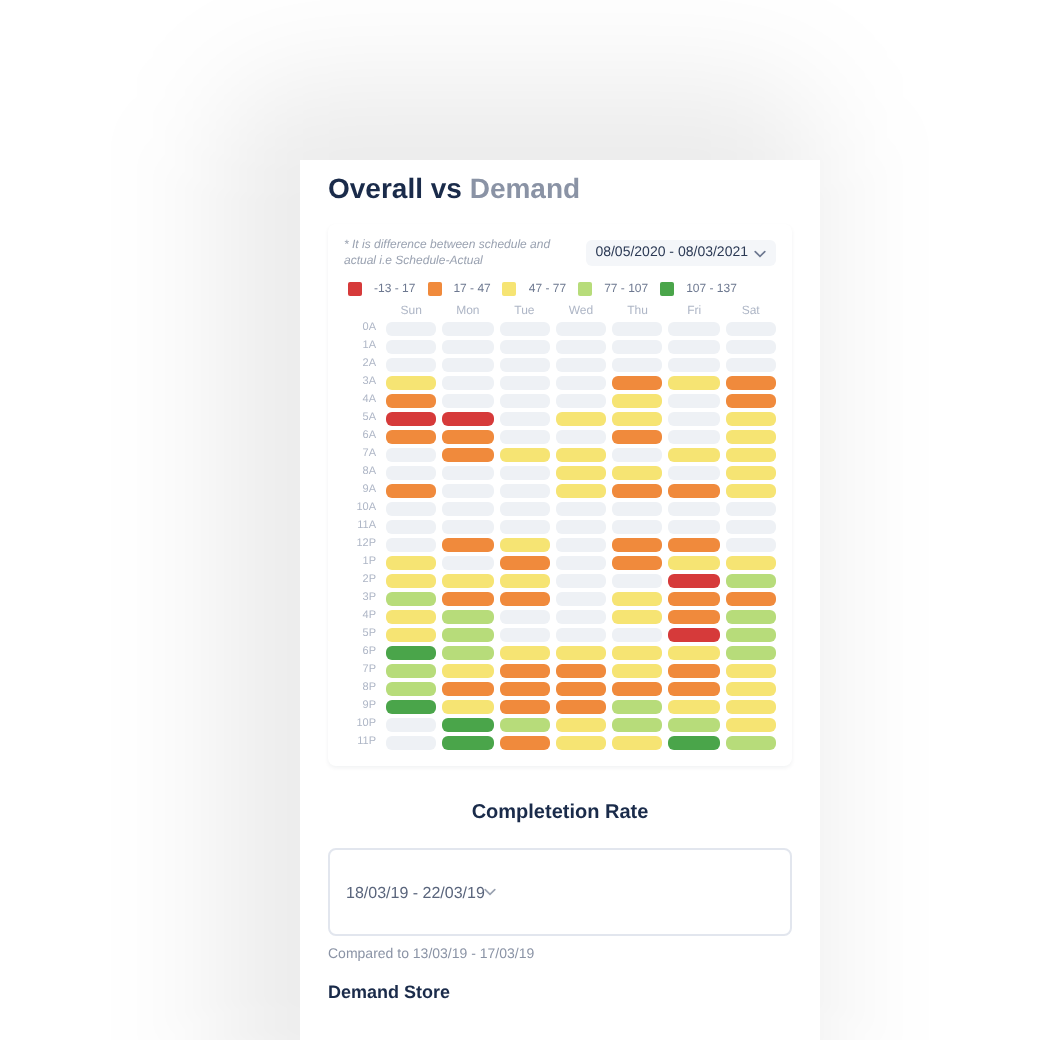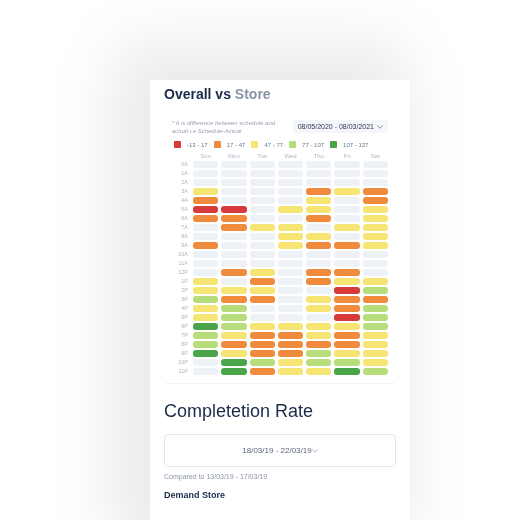--- a/index.html
+++ b/index.html
@@ -81,31 +81,32 @@
   .heat .rl { font-size: 5.5px; color: #aeb6c6; text-align: right; padding-right: 2px; line-height: 7px; }
   .cell { height: 7px; border-radius: 3px; }
   .c0 { background: #eef1f5; }
   .c1 { background: #d63a3a; }
   .c2 { background: #f08a3c; }
   .c3 { background: #f6e473; }
   .c4 { background: #b7dc7a; }
   .c5 { background: #4aa54a; }
 
   .section2-title {
-    font-size: 18px;
-    font-weight: 400;
+    font-size: 10px;
+    font-weight: 700;
     color: #1a2b4a;
     padding: 18px 14px 2px 14px;
+    text-align: center;
   }
   .dropdown {
     margin: 10px 14px 0 14px;
-    height: 33px;
+    height: 44px;
     border: 1px solid #e2e6ee;
     border-radius: 4px;
-    display: flex; align-items: center; justify-content: center;
+    display: flex; align-items: center; justify-content: flex-start;
     padding: 0 8px;
     font-size: 8px; color: #5a657c;
     background: #fff;
   }
   .compared {
     font-size: 7px; color: #8a93a5;
     padding: 6px 14px 0 14px;
   }
   .overall {
     font-size: 9px; color: #1a2b4a; font-weight: 600;
@@ -114,21 +115,21 @@
 </style>
 </head>
 <body>
 
 <div class="phone-shadow"></div>
 
 <div class="card">
 
   <div class="section-title">
     <span>Overall vs</span>
-    <span class="muted">Store</span>
+    <span class="muted">Demand</span>
   </div>
 
   <div class="panel">
     <div class="panel-top">
       <div class="subtext">* It is difference between schedule and actual i.e Schedule-Actual</div>
       <div class="date-pill">
         <span>08/05/2020 - 08/03/2021</span>
         <svg class="chev" viewBox="0 0 10 10">
             <path d="M1 3 L5 7 L9 3" stroke="#6d7890" stroke-width="1.4" fill="none" stroke-linecap="round"></path>
           </svg>

